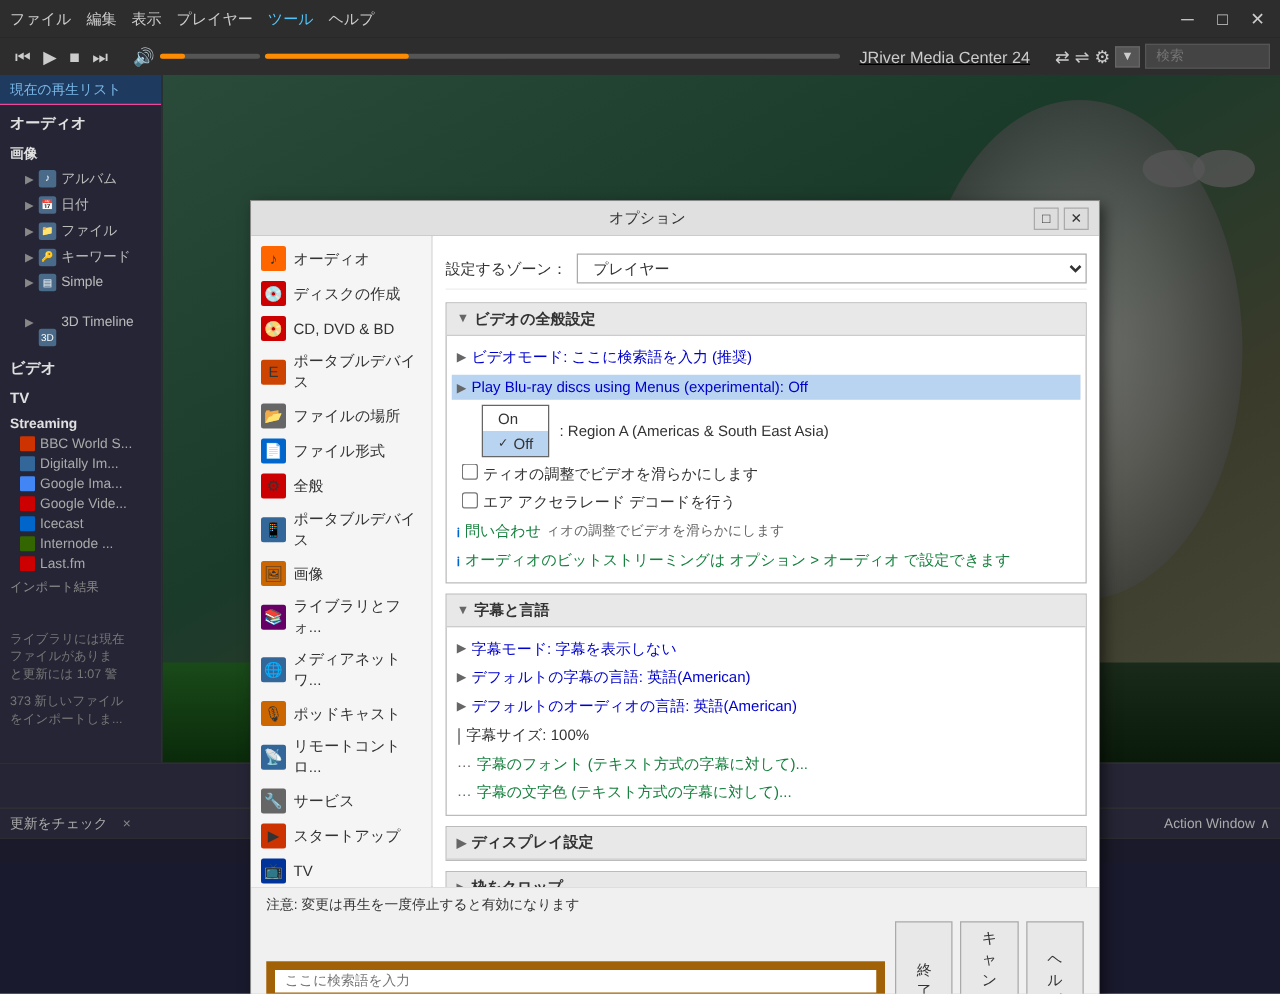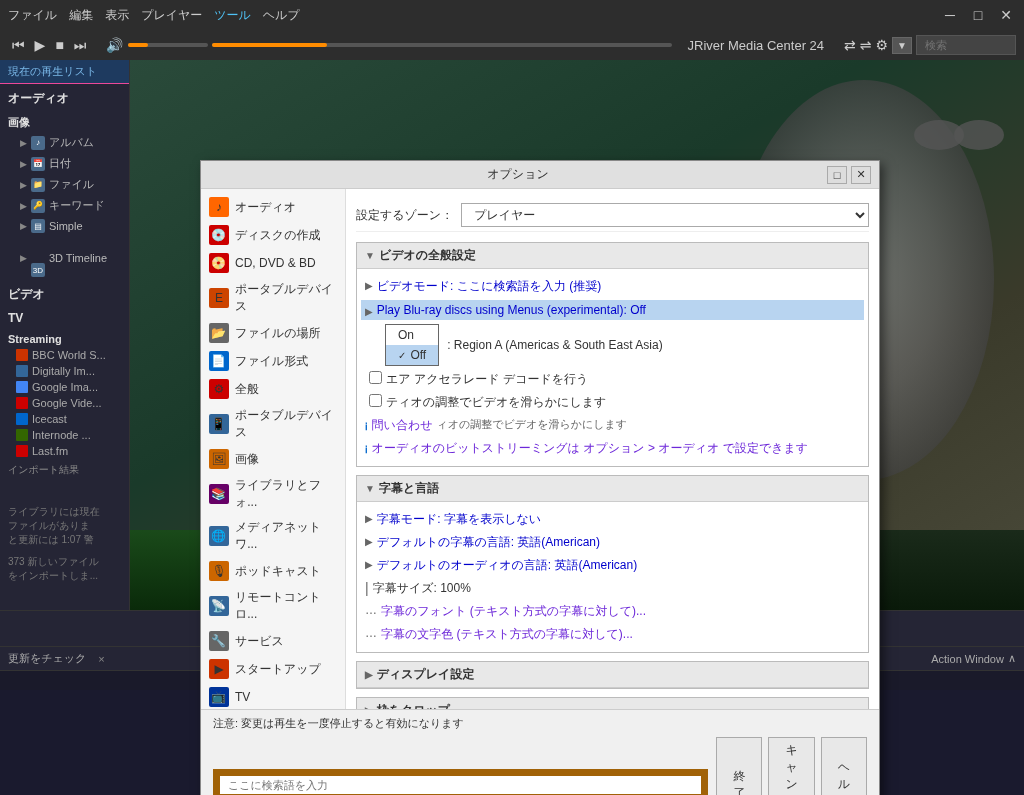--- a/index.html
+++ b/index.html
@@ -48,37 +48,37 @@
     .section-triangle { font-size: 10px; color: #666; }
     .section-body { padding: 6px 8px; }
 
     
     .setting-item { display: flex; align-items: flex-start; padding: 3px 0; font-size: 12px; color: #333; }
     .setting-item .triangle { color: #666; margin-right: 4px; font-size: 10px; margin-top: 2px; }
     .setting-item .item-icon-i { color: #0066cc; margin-right: 4px; font-size: 10px; margin-top: 2px; font-weight: bold; }
     .setting-item.highlighted { background: #b8d4f0; padding: 3px 4px; margin: 0 -4px; cursor: pointer; }
     .setting-text { color: #0000cc; cursor: pointer; }
     .setting-text-plain { color: #333; }
-    .setting-text-link { color: #6d28d9; cursor: pointer; }
+    .setting-text-link { color: #15803d; cursor: pointer; }
 
     
     .dialog-footer { background: #f0f0f0; border-top: 1px solid #ccc; padding: 6px 12px; }
     .note-text { font-size: 11px; color: #333; margin-bottom: 6px; }
     .search-bar { display: flex; gap: 8px; align-items: center; }
     .search-input { flex: 1; padding: 3px 8px; font-size: 11px; border: 7px solid #a16207; background: #fff; color: #666; }
     .footer-btns { display: flex; gap: 6px; justify-content: flex-end; margin-top: 6px; }
     .footer-btn { padding: 4px 16px; font-size: 12px; border: 1px solid #aaa; background: #e8e8e8; cursor: pointer; color: #333; }
 
     
     .bg-area { flex: 1; background: #2a2a2a; position: relative; overflow: hidden; }
 
     .player-bar-top { background: #2d2d2d; height: 30px; display: flex; align-items: center; padding: 0 8px; gap: 4px; }
     .player-bar-controls { display: flex; align-items: center; gap: 2px; }
     .ctrl-btn { background: none; border: none; color: #ccc; font-size: 14px; cursor: pointer; padding: 2px 4px; }
-    .header-right { margin-left: auto; display: flex; align-items: flex-start; gap: 4px; }
+    .header-right { margin-left: auto; display: flex; align-items: flex-start; gap: 4px; text-decoration: underline; }
     .dropdown-arrow { background: #555; border: 1px solid #666; color: #ccc; padding: 2px 4px; cursor: pointer; font-size: 10px; }
     .search-field { background: #444; border: 1px solid #555; color: #ccc; padding: 3px 8px; font-size: 11px; width: 100px; }
 
     .vol-slider { width: 80px; height: 4px; background: #555; border-radius: 2px; display: inline-block; vertical-align: middle; position: relative; }
     .vol-fill { width: 25%; height: 100%; background: #ff8c00; border-radius: 2px; }
     .progress-bar-outer { flex: 1; height: 4px; background: #555; border-radius: 2px; }
     .progress-fill { width: 25%; height: 100%; background: #ff8c00; border-radius: 2px; }
 
     .sidebar-left { width: 130px; background: #252535; overflow-y: auto; border-right: 1px solid #333; }
     .sl-section { color: #e0e0e0; padding: 6px 8px 2px; font-size: 12px; font-weight: bold; cursor: pointer; }
@@ -347,25 +347,25 @@
               <div style="display:inline-block;border:1px solid #666;background:#fff;z-index:10;">
                 <div style="padding:3px 12px;font-size:12px;color:#333;cursor:pointer;background:#fff;">On</div>
                 <div style="padding:3px 12px;font-size:12px;color:#333;cursor:pointer;background:#b8d4f0;display:flex;align-items:center;gap:4px;">
                   <span style="font-size:10px;">✓</span>Off
                 </div>
               </div>
               <span style="margin-left:8px;font-size:12px;color:#333;">: Region A (Americas &amp; South East Asia)</span>
             </div>
             <div class="setting-item" style="padding-left:4px;">
               <input type="checkbox" style="margin-right: 4px;">
-              <span>エア アクセラレード デコードを行う</span>
+              <span>ティオの調整でビデオを滑らかにします</span>
             </div>
             <div class="setting-item" style="padding-left:4px;">
               <input type="checkbox" style="margin-right: 4px;">
-              <span>ティオの調整でビデオを滑らかにします</span>
+              <span>エア アクセラレード デコードを行う</span>
             </div>
             <div class="setting-item">
               <span class="item-icon-i" style="color:#0066cc;font-weight:bold;margin-right:4px;">ℹ</span>
               <span class="setting-text-link">問い合わせ</span>
               <span style="color:#666;margin-left:4px;font-size:11px;">ィオの調整でビデオを滑らかにします</span>
             </div>
             <div class="setting-item">
               <span class="item-icon-i" style="color:#0066cc;font-weight:bold;margin-right:4px;">ℹ</span>
               <span class="setting-text-link">オーディオのビットストリーミングは オプション &gt; オーディオ で設定できます</span>
             </div>

